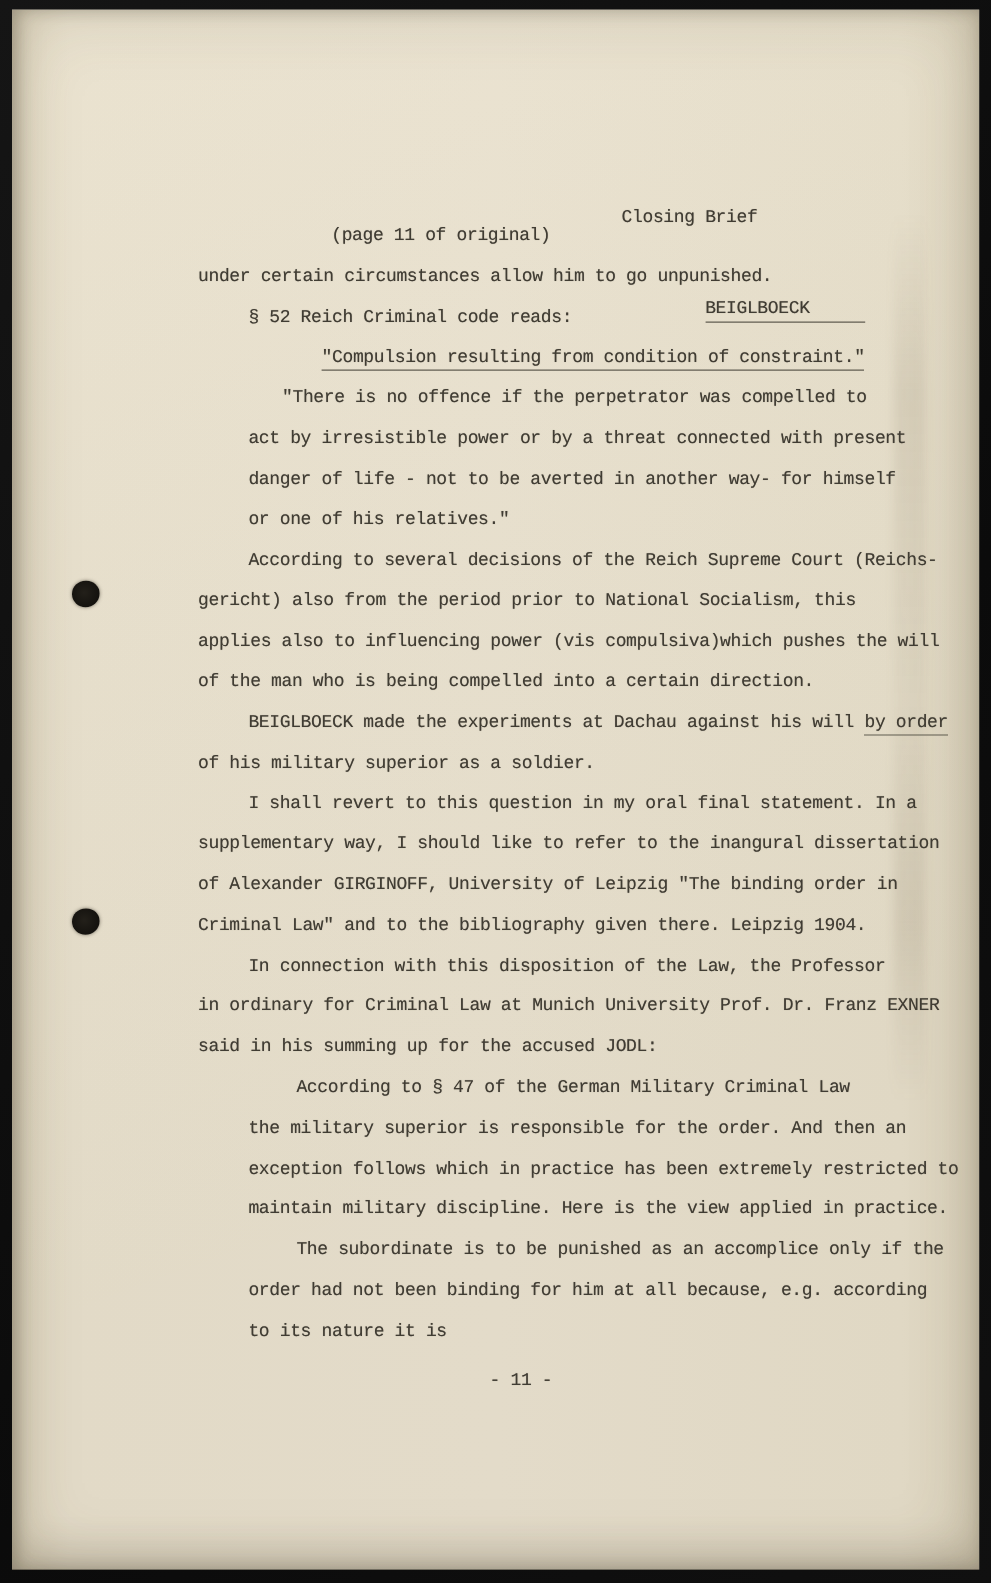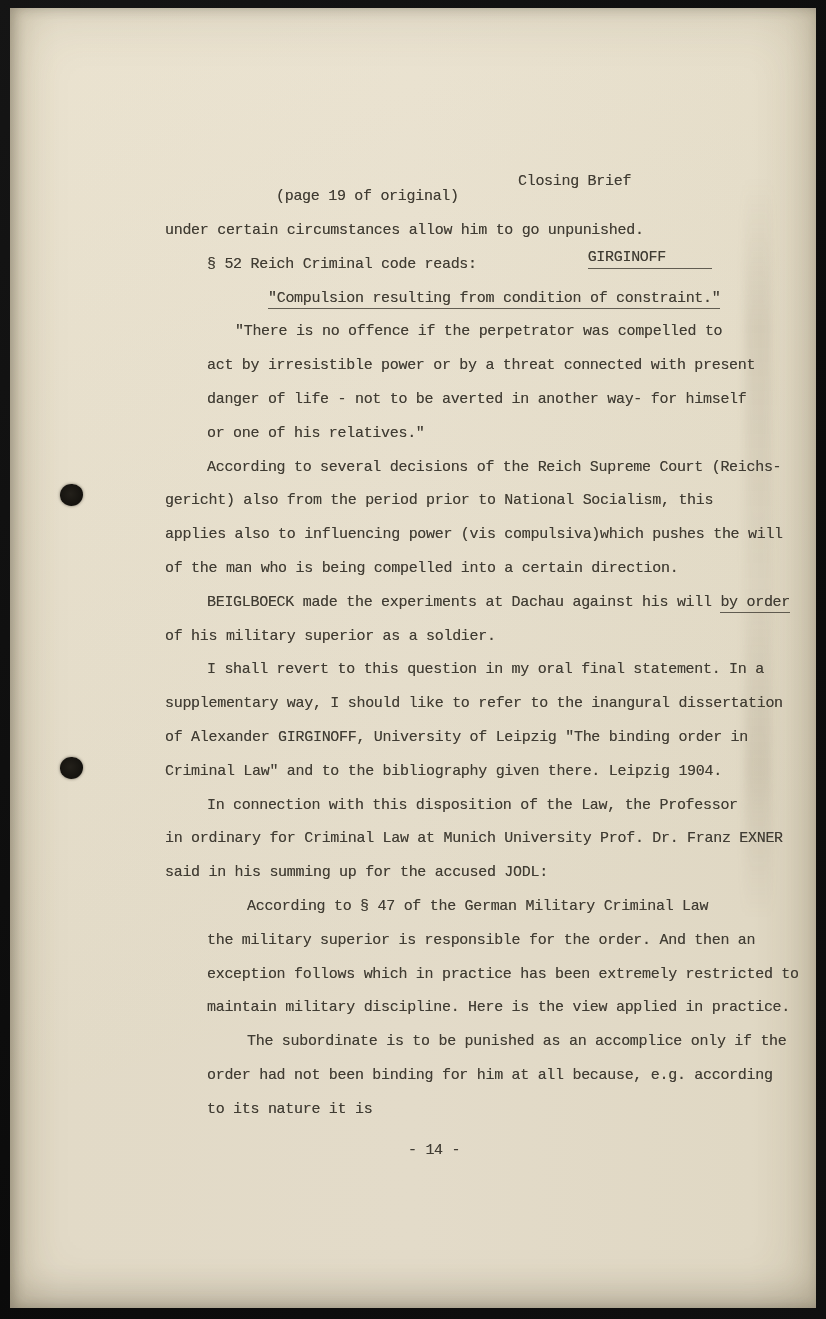--- a/index.html
+++ b/index.html
@@ -106,24 +106,24 @@
   <div class="paper">
 
     <div class="smudge"></div>
 
     <div class="hole hole-1"></div>
     <div class="hole hole-2"></div>
 
     <div class="header-block ink">
       <div>Closing Brief</div>
       <div>
-        <span class="header-line2">GIRGINOFF</span>
+        <span class="header-line2">BEIGLBOECK</span>
       </div>
     </div>
 
-    <div class="page-note ink">(page 19 of original)</div>
+    <div class="page-note ink">(page 11 of original)</div>
 
     <div class="doc-body ink"><div class="line ind0"><span>under certain circumstances allow him to go unpunished.</span></div><div class="line ind1"><span>§ 52 Reich Criminal code reads:</span></div><div class="line ind4"><span class="u">"Compulsion resulting from condition of constraint."</span></div><div class="line ind2"><span>"There is no offence if the perpetrator was compelled to</span></div><div class="line ind1"><span>act by irresistible power or by a threat connected with present</span></div><div class="line ind1"><span>danger of life - not to be averted in another way- for himself</span></div><div class="line ind1"><span>or one of his relatives."</span></div><div class="line ind1"><span>According to several decisions of the Reich Supreme Court (Reichs-</span></div><div class="line ind0"><span>gericht) also from the period prior to National Socialism, this</span></div><div class="line ind0"><span>applies also to influencing power (vis compulsiva)which pushes the will</span></div><div class="line ind0"><span>of the man who is being compelled into a certain direction.</span></div><div class="line ind1"><span>BEIGLBOECK made the experiments at Dachau against his will </span><span class="u">by order</span></div><div class="line ind0"><span>of his military superior as a soldier.</span></div><div class="line ind1"><span>I shall revert to this question in my oral final statement. In a</span></div><div class="line ind0"><span>supplementary way, I should like to refer to the inangural dissertation</span></div><div class="line ind0"><span>of Alexander GIRGINOFF, University of Leipzig "The binding order in</span></div><div class="line ind0"><span>Criminal Law" and to the bibliography given there. Leipzig 1904.</span></div><div class="line ind1"><span>In connection with this disposition of the Law, the Professor</span></div><div class="line ind0"><span>in ordinary for Criminal Law at Munich University Prof. Dr. Franz EXNER</span></div><div class="line ind0"><span>said in his summing up for the accused JODL:</span></div><div class="line ind3"><span>According to § 47 of the German Military Criminal Law</span></div><div class="line ind1"><span>the military superior is responsible for the order. And then an</span></div><div class="line ind1"><span>exception follows which in practice has been extremely restricted to</span></div><div class="line ind1"><span>maintain military discipline. Here is the view applied in practice.</span></div><div class="line ind3"><span>The subordinate is to be punished as an accomplice only if the</span></div><div class="line ind1"><span>order had not been binding for him at all because, e.g. according</span></div><div class="line ind1"><span>to its nature it is</span></div></div>
 
-    <div class="footer ink">- 14 -</div>
+    <div class="footer ink">- 11 -</div>
 
   </div>
 </div>
 
 </body></html>

